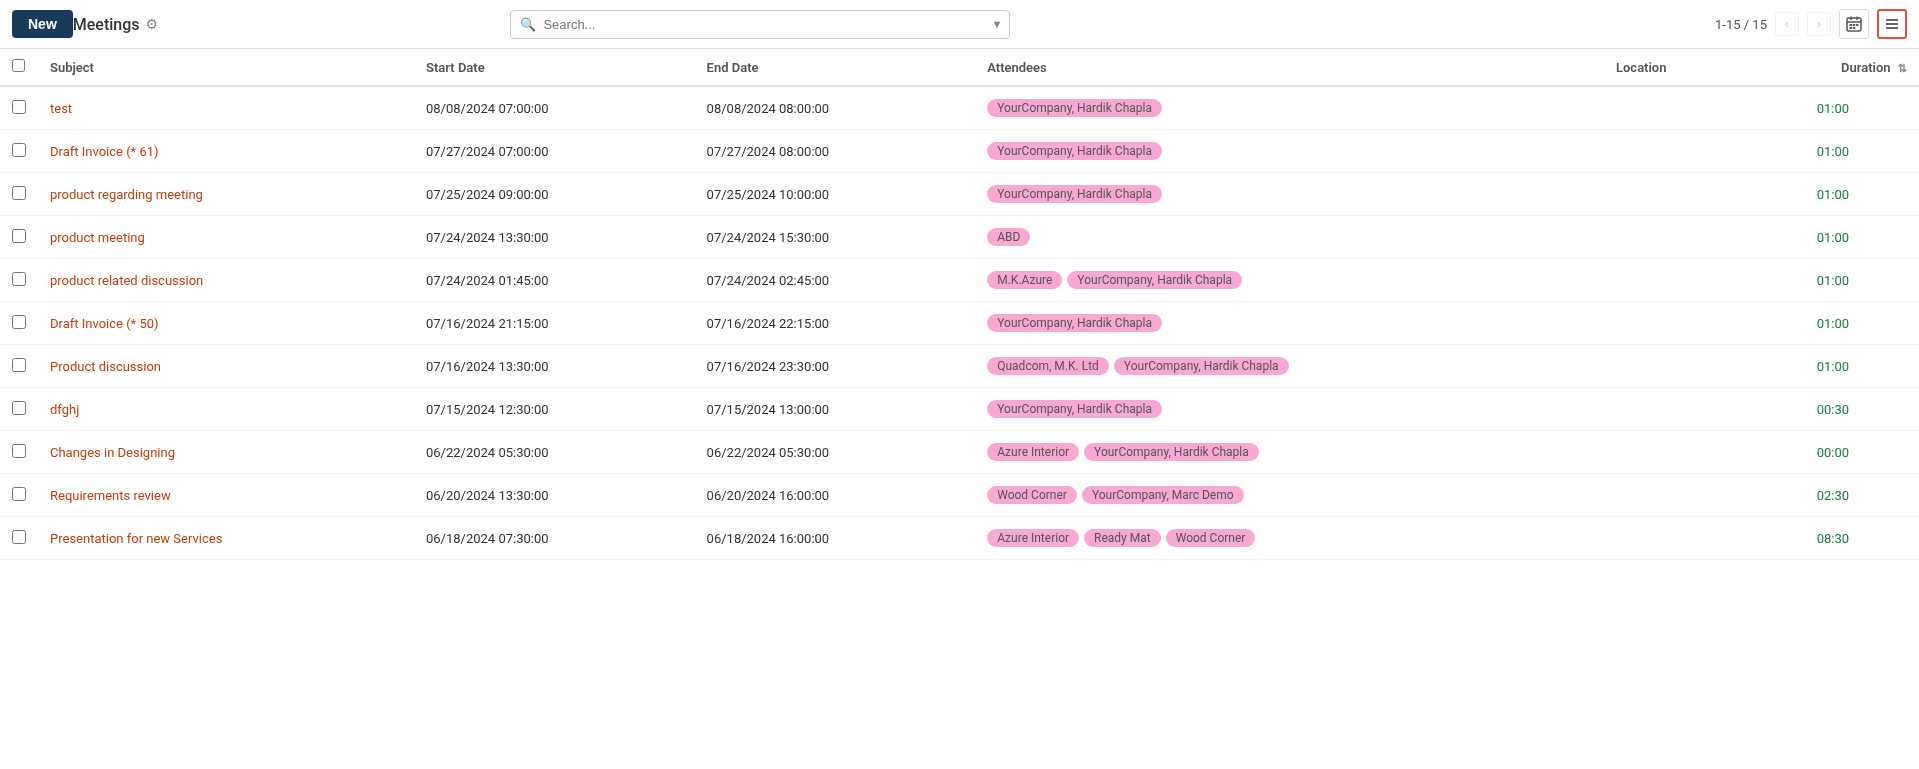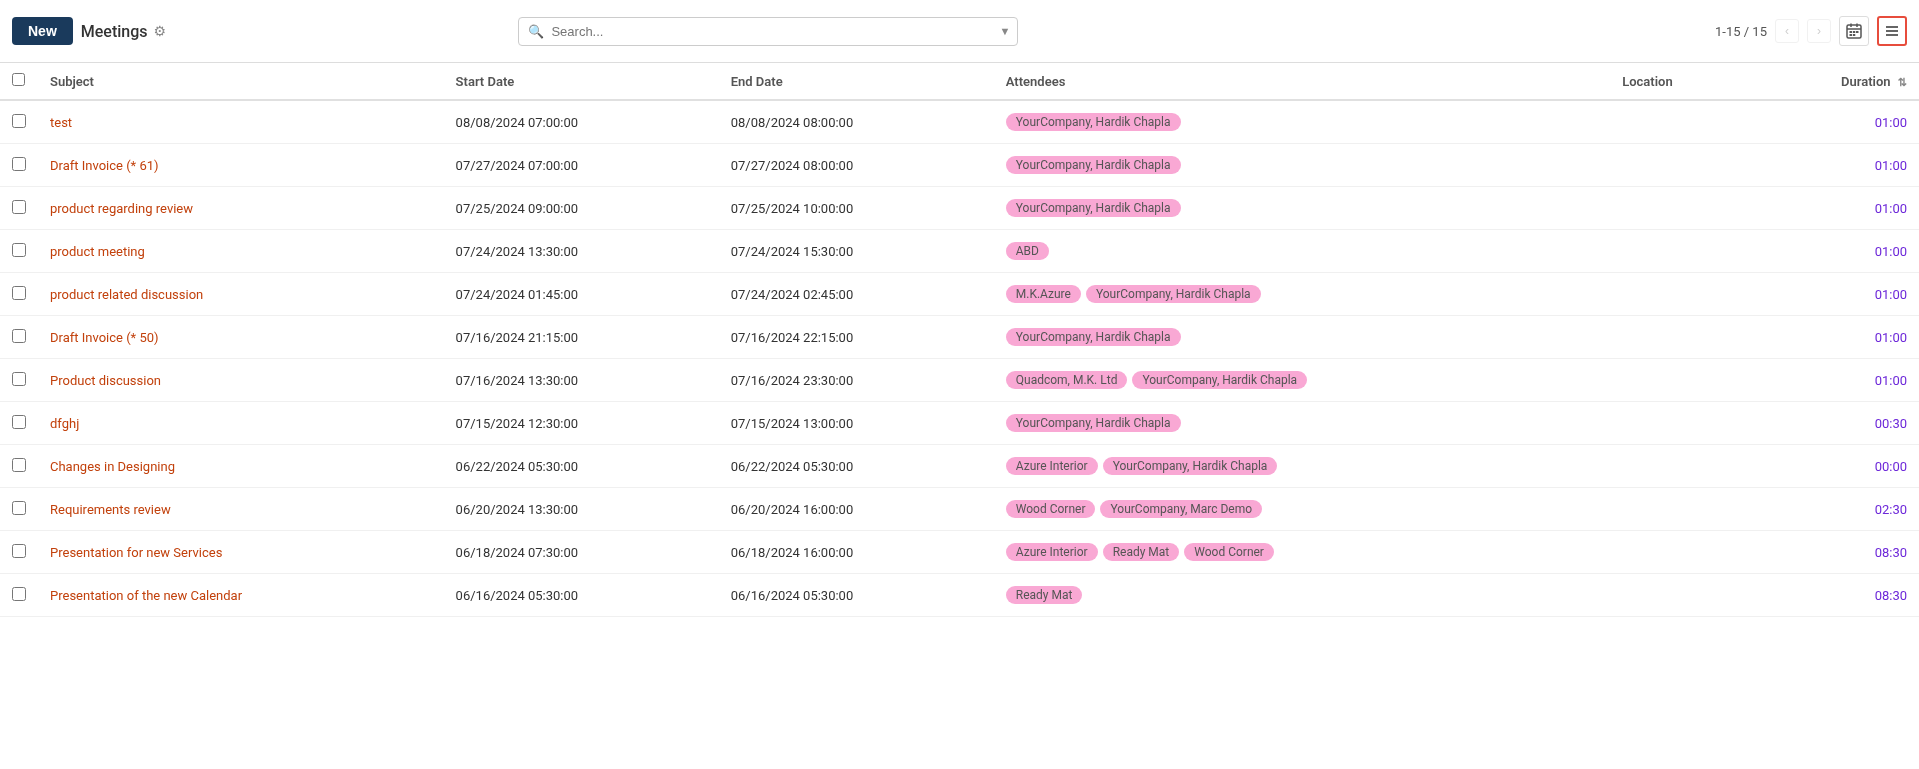--- a/index.html
+++ b/index.html
@@ -2,23 +2,22 @@
 <html><head>
   <meta charset="utf-8">
   <style>
     * { box-sizing: border-box; margin: 0; padding: 0; }
     body { font-family: -apple-system, BlinkMacSystemFont, 'Segoe UI', Roboto, sans-serif; font-size: 13px; background: #fff; color: #333; }
 
     
     .header {
       display: flex;
       align-items: center;
-      padding: 16px 12px;
+      padding: 9px 12px;
       border-bottom: 1px solid #ddd;
-      gap: 8px;
       background: #fff;
     }
     .btn-new {
       background: #1a3a5c;
       color: #fff;
       border: none;
       padding: 6px 16px;
       border-radius: 4px;
       font-size: 14px;
       font-weight: 600;
@@ -130,21 +129,21 @@
       border-bottom: 1px solid #f0f0f0;
     }
 
     tbody td {
       padding: 10px 12px;
       font-size: 13px;
       color: #333;
       vertical-align: middle;
     }
     tbody td.col-check { width: 36px; }
-    tbody td.col-duration { text-align: right; color: #6d28d9; margin-top: 12px; }
+    tbody td.col-duration { text-align: center; color: #15803d; margin-top: 12px; }
     tbody td.col-subject { color: #c2410c; cursor: pointer; }
 
     .attendee-badge {
       display: inline-block;
       background: #f9a8d4;
       color: #555;
       border-radius: 12px;
       padding: 2px 10px;
       font-size: 12px;
       margin: 2px 3px 2px 0;
@@ -250,21 +249,21 @@
           <td>
             <div class="attendees-cell">
               <span class="attendee-badge">YourCompany, Hardik Chapla</span>
             </div>
           </td>
           <td></td>
           <td class="col-duration">01:00</td>
         </tr>
         <tr>
           <td class="col-check checkbox-cell"><input type="checkbox" style=""></td>
-          <td class="col-subject">product regarding review</td>
+          <td class="col-subject">product regarding meeting</td>
           <td>07/25/2024 09:00:00</td>
           <td>07/25/2024 10:00:00</td>
           <td>
             <div class="attendees-cell">
               <span class="attendee-badge">YourCompany, Hardik Chapla</span>
             </div>
           </td>
           <td></td>
           <td class="col-duration">01:00</td>
         </tr>
@@ -371,28 +370,15 @@
           <td>
             <div class="attendees-cell">
               <span class="attendee-badge">Azure Interior</span>
               <span class="attendee-badge">Ready Mat</span>
               <span class="attendee-badge">Wood Corner</span>
             </div>
           </td>
           <td></td>
           <td class="col-duration">08:30</td>
         </tr>
-        <tr>
-          <td class="col-check checkbox-cell"><input type="checkbox" style=""></td>
-          <td class="col-subject">Presentation of the new Calendar</td>
-          <td>06/16/2024 05:30:00</td>
-          <td>06/16/2024 05:30:00</td>
-          <td>
-            <div class="attendees-cell">
-              <span class="attendee-badge">Ready Mat</span>
-            </div>
-          </td>
-          <td></td>
-          <td class="col-duration">08:30</td>
-        </tr>
       </tbody>
   </table>
 </div>
 
 </body></html>

